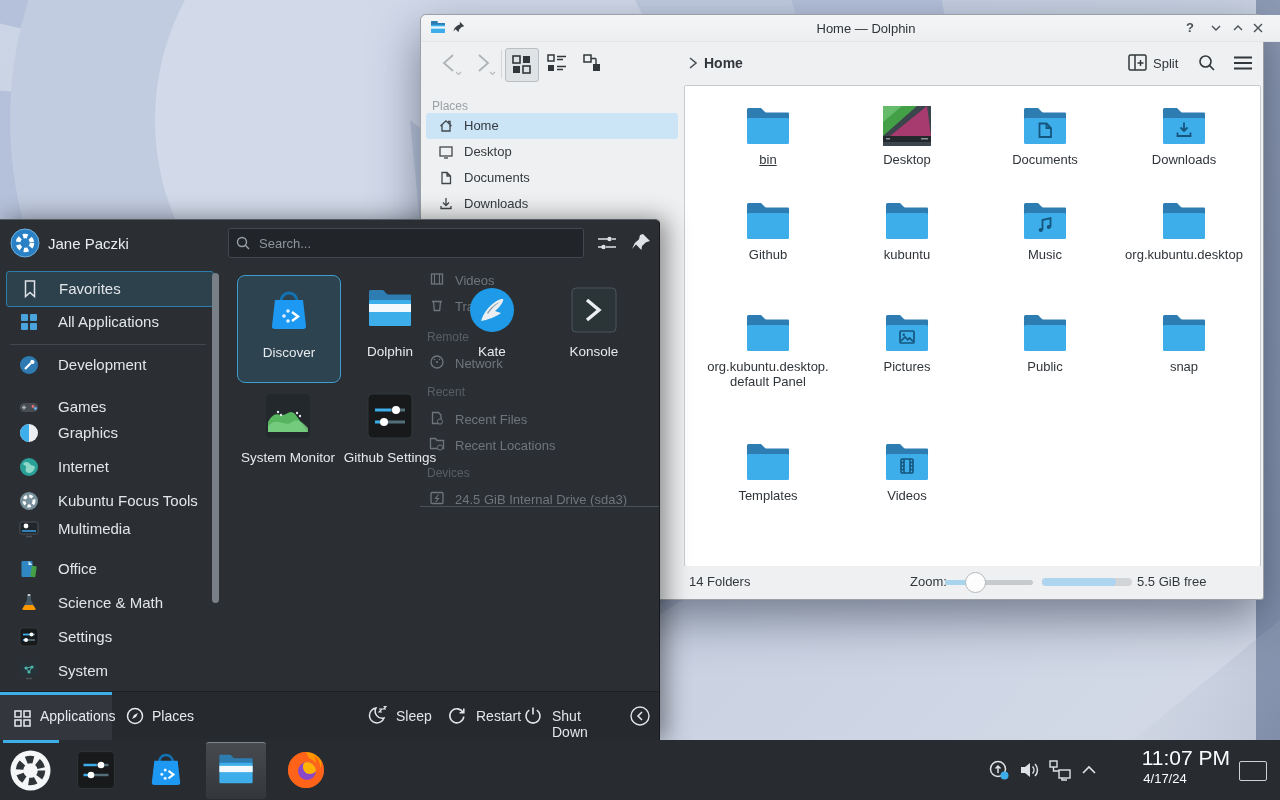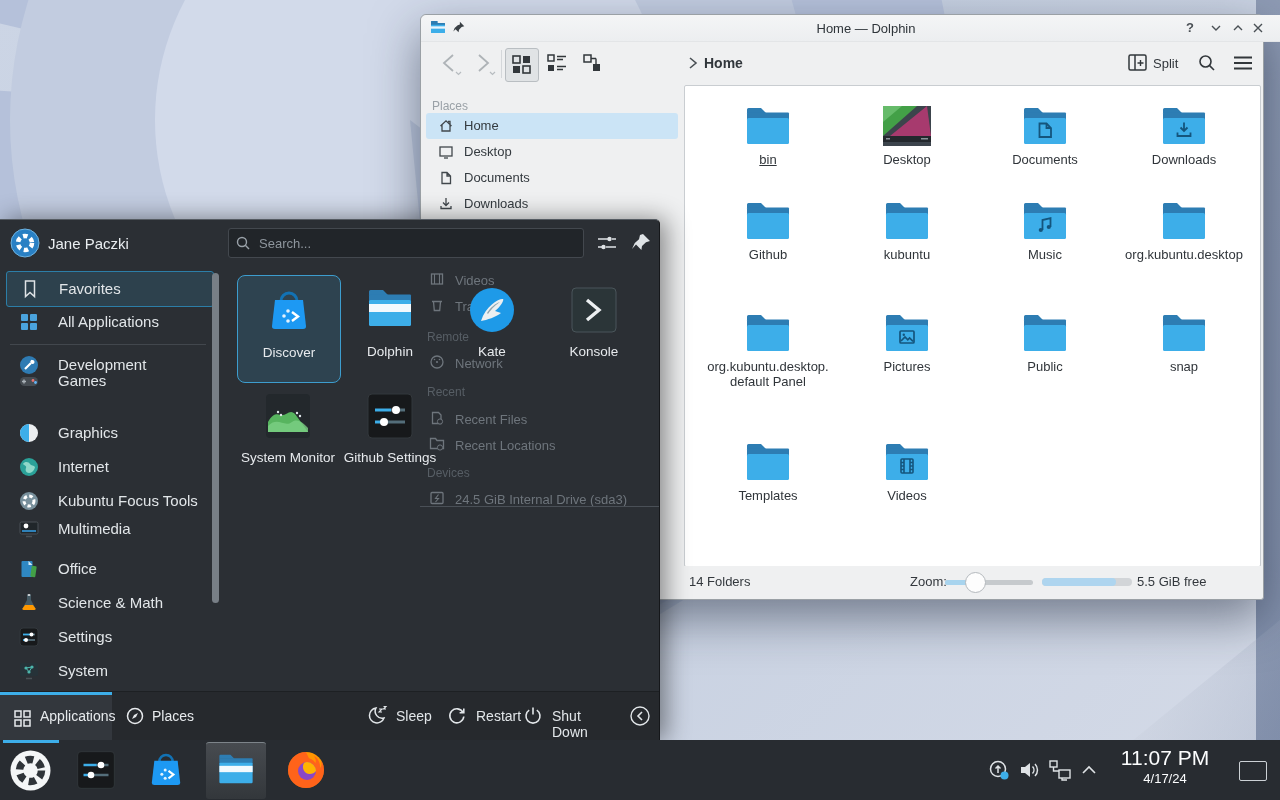--- a/index.html
+++ b/index.html
@@ -501,21 +501,21 @@
   </div>
   <div class="abs nav-sep" style="top:124px"></div>
   <div class="abs nav-item" style="top:128px">
     <svg class="nav-ic abs" viewBox="0 0 22 22">
         <circle cx="11" cy="11" r="9" fill="#2e7bb3"></circle>
         <path d="M7 15l6-6M13 6.5l2.5 2.5" stroke="#fff" stroke-width="2.2" fill="none"></path>
         <circle cx="14.5" cy="8" r="2" fill="#fff"></circle>
       </svg>
     <div class="nav-lb abs">Development</div>
   </div>
-  <div class="abs nav-item" style="top:144px">
+  <div class="abs nav-item" style="top:170px">
     <svg class="nav-ic abs" viewBox="0 0 22 22">
         <rect x="2" y="7" width="18" height="9" rx="4.5" fill="#474d53"></rect>
         <circle cx="15" cy="10.5" r="1.4" fill="#e57373"></circle>
         <circle cx="17.5" cy="12.5" r="1.4" fill="#64b5f6"></circle>
         <path d="M6 9.5v4M4 11.5h4" stroke="#aab2b8" stroke-width="1.4"></path>
       </svg>
     <div class="nav-lb abs">Games</div>
   </div>
   <div class="abs nav-item" style="top:196px">
     <svg class="nav-ic abs" viewBox="0 0 22 22">
@@ -744,16 +744,16 @@
     <path d="M14.5 7.5a5 5 0 0 1 0 7M17 5a8.5 8.5 0 0 1 0 12" fill="none" stroke="#dfe3e6" stroke-width="1.5"></path>
   </svg>
   <svg class="abs" style="left:1048px;top:19px" width="24" height="22">
     <rect x="2" y="2" width="7" height="6" fill="none" stroke="#dfe3e6" stroke-width="1.4"></rect>
     <rect x="11" y="11" width="11" height="8" fill="none" stroke="#dfe3e6" stroke-width="1.4"></rect>
     <path d="M5.5 8v4h5.5M14 19v2h5" fill="none" stroke="#dfe3e6" stroke-width="1.4"></path>
   </svg>
   <svg class="abs" style="left:1080px;top:24px" width="18" height="12">
     <polyline points="3,9 9,3 15,9" fill="none" stroke="#dfe3e6" stroke-width="1.6"></polyline>
   </svg>
-  <div class="abs clock-time" style="left:1100px;top:6px;width:130px;text-align:center">11:07 PM</div>
+  <div class="abs clock-time" style="left:1100px;top:6px;width:130px;text-align:right">11:07 PM</div>
   <div class="abs clock-date" style="left:1100px;top:31px;width:130px;text-align:center">4/17/24</div>
   <div class="abs" id="show-desktop" style="top:21px;left:1239px"></div>
 </div>
 
 </body></html>

